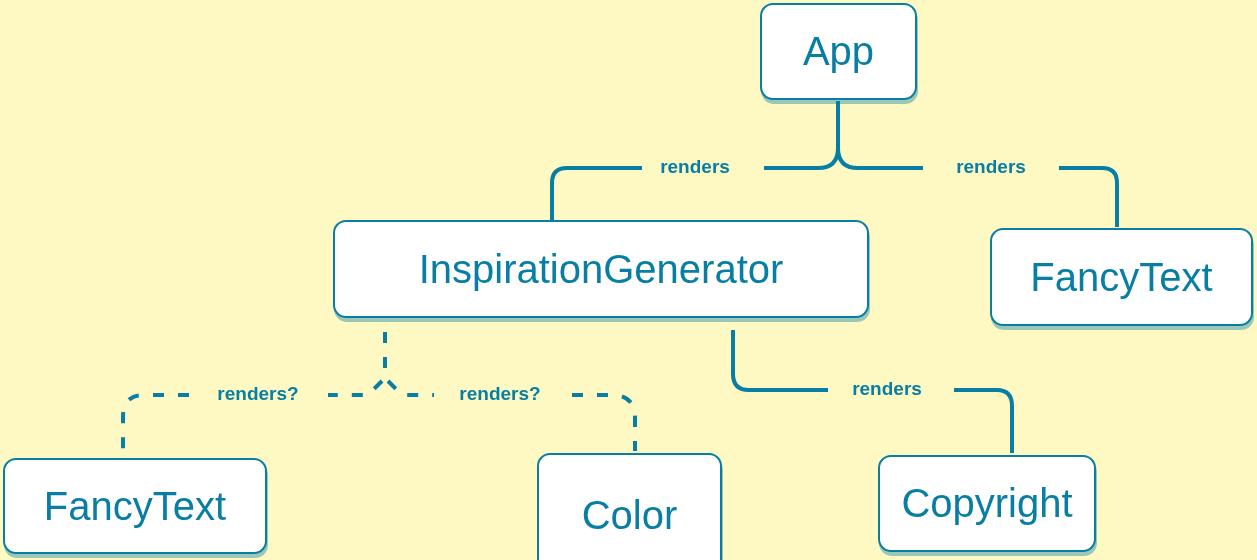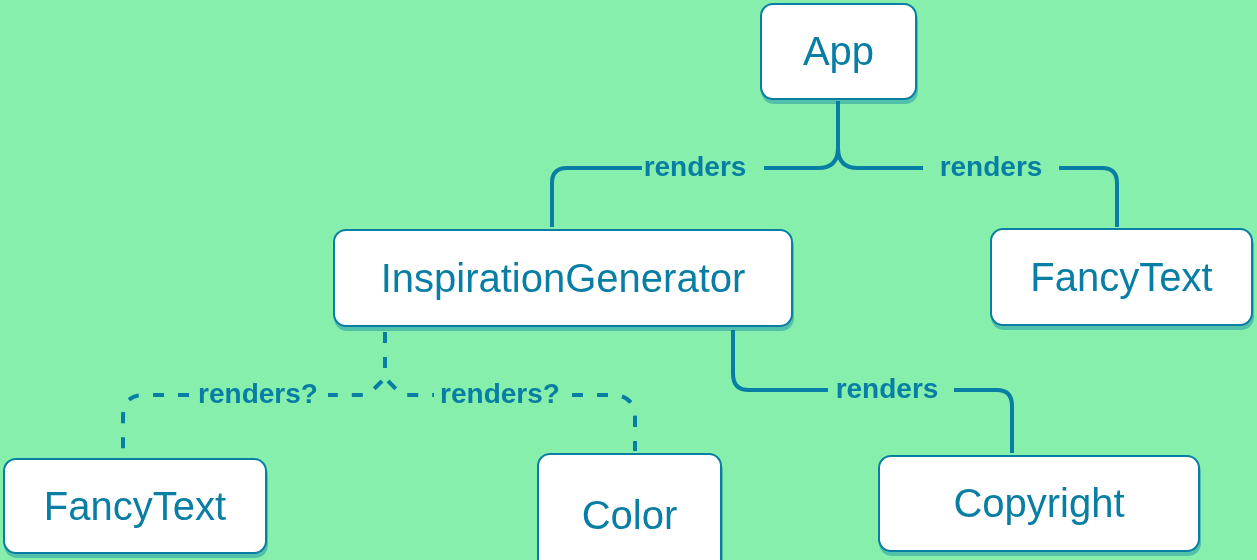--- a/index.html
+++ b/index.html
@@ -5,21 +5,21 @@
   html, body {
     margin: 0;
     padding: 0;
     background: #ffffff;
     font-family: "Liberation Sans", "DejaVu Sans", sans-serif;
   }
   .canvas {
     position: relative;
     width: 1257px;
     height: 560px;
-    background: #86efac;
+    background: #fef9c3;
     overflow: hidden;
   }
   .edges-svg {
     position: absolute;
     left: 0;
     top: 0;
     width: 1257px;
     height: 560px;
     pointer-events: none;
   }
@@ -42,32 +42,32 @@
     display: flex;
     align-items: center;
     justify-content: center;
     font-size: 40px;
     color: #087ea4;
     white-space: nowrap;
   }
   .edge-label {
     position: absolute;
     transform: translate(-50%, -50%);
-    font-size: 28px;
+    font-size: 19px;
     font-weight: 700;
     color: #087ea4;
     white-space: nowrap;
   }
   
   .node-app        { left: 760px;  top: 3px;   width: 157px; height: 97px; }
-  .node-ig         { left: 333px;  top: 229px; width: 460px; height: 98px; }
+  .node-ig         { left: 333px;  top: 220px; width: 536px; height: 98px; }
   .node-ft-top     { left: 990px;  top: 228px; width: 263px; height: 98px; }
   .node-ft-bottom  { left: 3px;    top: 458px; width: 264px; height: 96px; }
   .node-color      { left: 537px;  top: 453px; width: 185px; height: 124px; }
-  .node-copyright  { left: 878px;  top: 455px; width: 322px; height: 97px; }
+  .node-copyright  { left: 878px;  top: 455px; width: 218px; height: 97px; }
   
   .lbl-app-ig        { left: 695px; top: 167px; }
   .lbl-app-ft        { left: 991px; top: 167px; }
   .lbl-ig-ft         { left: 258px; top: 394px; }
   .lbl-ig-color      { left: 500px; top: 394px; }
   .lbl-ig-copyright  { left: 887px; top: 389px; }
 </style>
 </head>
 <body>
 

